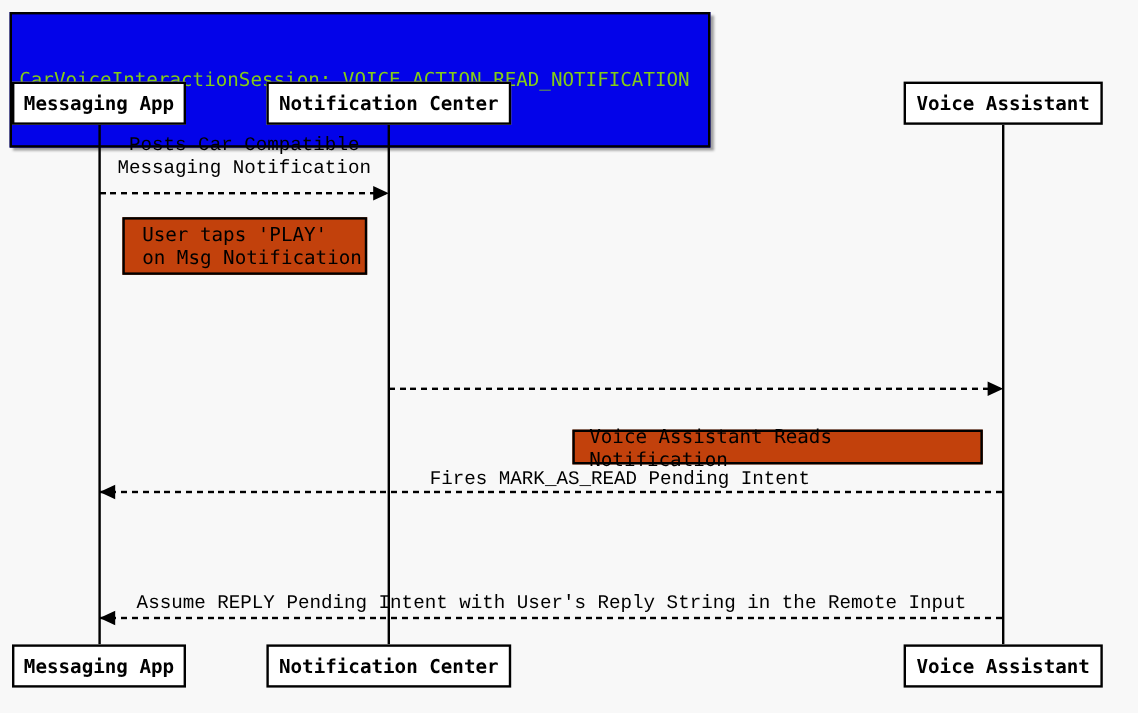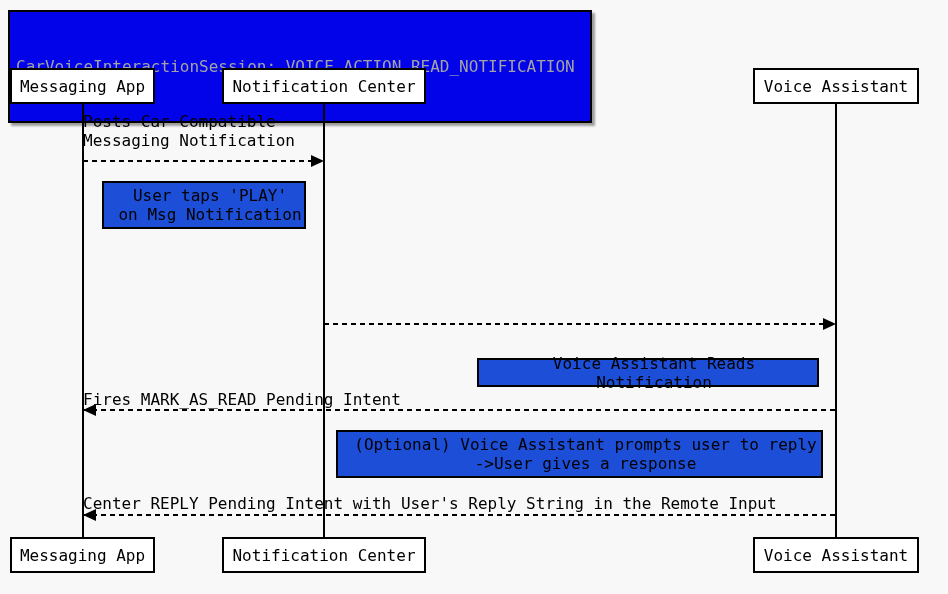--- a/index.html
+++ b/index.html
@@ -3,44 +3,46 @@
 <meta charset="utf-8">
 <style>
   html,body{margin:0;padding:0;background:#f8f8f8;}
   .diagram{
     position:relative;width:948px;height:594px;background:#f8f8f8;
     font-family:"DejaVu Sans Mono","Liberation Mono",monospace;
     color:#000;font-size:16px;overflow:hidden;
   }
   .title-box{
     position:absolute;left:8px;top:10px;width:584px;
-    background:#0303e9;color:#a3a3a3;border:2px solid #000;box-sizing:border-box;
+    background:#0303e9;color:#84cc16;border:2px solid #000;box-sizing:border-box;
     padding:2px 6px;line-height:21px;white-space:pre;
     box-shadow:3px 3px 2px #9e9e9e;
   }
   .actor{
     position:absolute;height:36px;background:#fff;border:2px solid #000;
     box-sizing:border-box;display:flex;align-items:center;justify-content:center;
     white-space:nowrap;
+    font-weight:bold;
   }
   .lifeline{position:absolute;top:104px;height:433px;width:2px;background:#000;}
   .msg-label{
-    position:absolute;white-space:pre-line;line-height:19px;
+    position:absolute;text-align:center;white-space:pre-line;line-height:19px;
     z-index:3;
+    font-family:Liberation Mono, monospace;
   }
   .arrow{
     position:absolute;height:2px;z-index:2;
     background:repeating-linear-gradient(to right,#000 0 5px,transparent 5px 9px);
   }
   .head{position:absolute;width:0;height:0;top:-5px;}
   .head-right{right:0;border-left:13px solid #000;border-top:6px solid transparent;border-bottom:6px solid transparent;}
   .head-left{left:0;border-right:13px solid #000;border-top:6px solid transparent;border-bottom:6px solid transparent;}
   .note{
-    position:absolute;background:#1d4ed8;border:2px solid #000;box-sizing:border-box;
-    display:flex;align-items:center;justify-content:center;text-align:center;
+    position:absolute;background:#c2410c;border:2px solid #000;box-sizing:border-box;
+    display:flex;align-items:center;justify-content:center;
     white-space:pre-line;line-height:19px;z-index:4;padding-left:12px;
   }
 </style>
 </head>
 <body>
 
 <div class="diagram">
 
   <div class="title-box">
     <div>CarVoiceInteractionSession: VOICE_ACTION_READ_NOTIFICATION</div>
@@ -67,24 +69,22 @@
     <span class="head head-right"></span>
   </div>
 
   <div class="note" style="left:477px;top:358px;width:342px;height:29px">Voice Assistant Reads Notification</div>
 
   <div class="msg-label" style="left:83px;top:390px;width:867px">Fires MARK_AS_READ Pending Intent</div>
   <div class="arrow" style="left:83px;top:409px;width:753px">
     <span class="head head-left"></span>
   </div>
 
-  <div class="note" style="left:336px;top:430px;width:487px;height:48px">(Optional) Voice Assistant prompts user to reply
--&gt;User gives a response</div>
 
-  <div class="msg-label" style="left:83px;top:494px;width:753px">Center REPLY Pending Intent with User's Reply String in the Remote Input</div>
+  <div class="msg-label" style="left:83px;top:494px;width:753px">Assume REPLY Pending Intent with User's Reply String in the Remote Input</div>
   <div class="arrow" style="left:83px;top:514px;width:753px">
     <span class="head head-left"></span>
   </div>
 
   <div class="actor" style="left:10px;top:537px;width:145px">Messaging App</div>
   <div class="actor" style="left:222px;top:537px;width:204px">Notification Center</div>
   <div class="actor" style="left:753px;top:537px;width:166px">Voice Assistant</div>
 
 </div>
 

